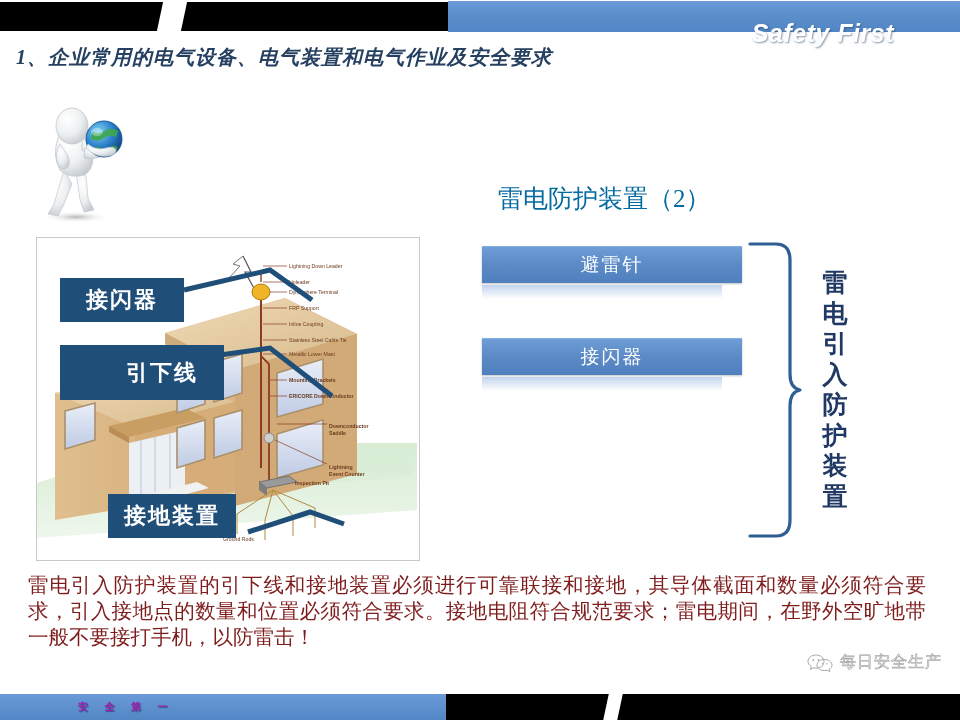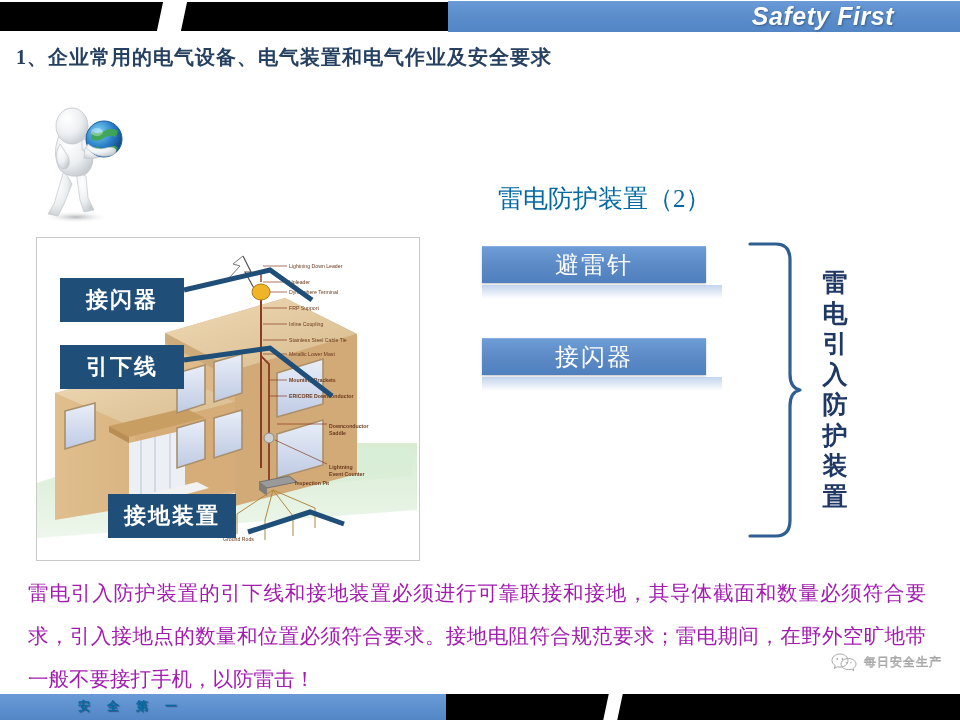--- a/index.html
+++ b/index.html
@@ -10,88 +10,88 @@
   .slide{position:absolute;inset:0;background:#fff;}
 
   
   .hdr{position:absolute;left:0;top:0;width:960px;height:33px;}
   .hdr-black-a{position:absolute;left:0;top:2px;width:168px;height:29px;background:#000;}
   .hdr-slash{position:absolute;left:160px;top:0px;width:24px;height:33px;background:#fff;
      transform:skewX(-12deg);}
   .hdr-black-b{position:absolute;left:176px;top:2px;width:272px;height:29px;background:#000;}
   .hdr-blue{position:absolute;left:448px;top:1px;width:512px;height:31px;
      background:linear-gradient(180deg,#6a9bd8 0%,#5b8ecb 45%,#5286c4 100%);}
-  .hdr-title{position:absolute;right:66px;top:1px;height:31px;line-height:30px;
+  .hdr-title{position:absolute;right:66px;top:18px;height:31px;line-height:30px;
      font-family:"Liberation Sans","DejaVu Sans",sans-serif;
      font-size:25px;font-weight:bold;font-style:italic;color:#ffffff;
      text-shadow:1px 1px 2px rgba(30,60,100,.55);letter-spacing:.5px;}
 
   
   .sec-title{position:absolute;left:16px;top:44px;
      font-family:"Liberation Serif","DejaVu Serif",serif;
-     font-size:20px;font-weight:bold;color:#254061;
+     font-size:20px;font-weight:bold;font-style:italic;color:#254061;
      letter-spacing:1px;white-space:nowrap;}
 
   
   .mascot{position:absolute;left:24px;top:92px;width:120px;height:130px;}
 
   
   .h-left{position:absolute;left:112px;top:182px;font-size:25px;color:#1f3864;white-space:nowrap;}
   .h-right{position:absolute;left:498px;top:182px;font-size:25px;color:#0369a1;white-space:nowrap;}
 
   
   .pic{position:absolute;left:36px;top:237px;width:382px;height:322px;
        background:#ffffff;border:1px solid #c9c9c9;overflow:hidden;}
   .callout{position:absolute;background:#1f4e79;color:#fff;
        font-family:"Liberation Sans","DejaVu Sans",sans-serif;
        font-size:22px;font-weight:bold;letter-spacing:2px;
        display:flex;align-items:center;justify-content:center;z-index:7;}
   .co1{left:60px;top:278px;width:124px;height:44px;}
-  .co2{left:60px;top:345px;width:124px;height:44px;}
+  .co2{left:60px;top:345px;width:124px;height:55px;padding-left:40px;}
   .co3{left:108px;top:494px;width:128px;height:44px;}
   .leader{position:absolute;z-index:6;}
 
   
   .bars{position:absolute;left:482px;top:246px;width:240px;}
   .bar-wrap{position:relative;width:240px;margin-bottom:39px;}
-  .bar{width:224px;height:36px;
+  .bar{width:260px;height:36px;
      background:linear-gradient(180deg,#6d9cd6 0%,#5b8ac6 50%,#4f7fbd 100%);
      border-top:1px solid #87aee0;
      display:flex;align-items:center;justify-content:center;
-     color:#ffffff;font-size:24px;letter-spacing:2px;
+     color:#ffffff;font-size:19px;letter-spacing:2px;
      font-family:"Liberation Serif","DejaVu Serif",serif;
      box-shadow:0 1px 2px rgba(0,0,0,.25);}
   .bar-refl{width:240px;height:14px;margin-top:2px;
      background:linear-gradient(180deg,rgba(120,160,215,.45) 0%,rgba(255,255,255,0) 100%);}
 
   
   .brace{position:absolute;left:746px;top:240px;width:56px;height:300px;}
   .vlabel{position:absolute;left:818px;top:268px;width:34px;
      font-size:25px;font-weight:bold;color:#1f3864;line-height:1.22;
      text-align:center;letter-spacing:0;}
   .vlabel span{display:block;}
 
   
   .para{position:absolute;left:28px;top:572px;width:898px;
-     font-size:20.5px;line-height:43px;color:#a21caf;text-align:justify;}
+     font-size:20.5px;line-height:26px;color:#7f1d1d;text-align:justify;}
 
   
   .ftr{position:absolute;left:0;top:694px;width:960px;height:26px;}
   .ftr-blue{position:absolute;left:0;top:0;width:104px;height:26px;
      background:linear-gradient(180deg,#6a9bd8 0%,#5286c4 100%);}
   .ftr-blue2{position:absolute;left:22px;top:0;width:424px;height:26px;
      background:linear-gradient(180deg,#6a9bd8 0%,#5286c4 100%);}
   .ftr-text{position:absolute;left:78px;top:0;height:26px;line-height:25px;
-     color:#0369a1;font-size:12px;font-weight:bold;letter-spacing:7px;
+     color:#a21caf;font-size:10px;font-weight:bold;letter-spacing:7px;
      text-shadow:1px 1px 1px rgba(20,45,80,.6);}
   .ftr-black{position:absolute;left:446px;top:0;width:514px;height:26px;background:#000;}
   .ftr-slash{position:absolute;left:606px;top:-2px;width:14px;height:30px;background:#fff;
      transform:skewX(-12deg);}
   .wm{position:absolute;right:18px;top:652px;display:flex;align-items:center;gap:7px;
-     font-size:12px;color:rgba(255,255,255,0);
+     font-size:16px;color:rgba(255,255,255,0);
      -webkit-text-stroke:0.7px rgba(150,150,150,.85);
      letter-spacing:1px;font-family:"Liberation Sans","DejaVu Sans",sans-serif;}
 </style>
 </head>
 <body>
 
 <div class="slide">
 
   <div class="hdr">
     <div class="hdr-black-a"></div>

